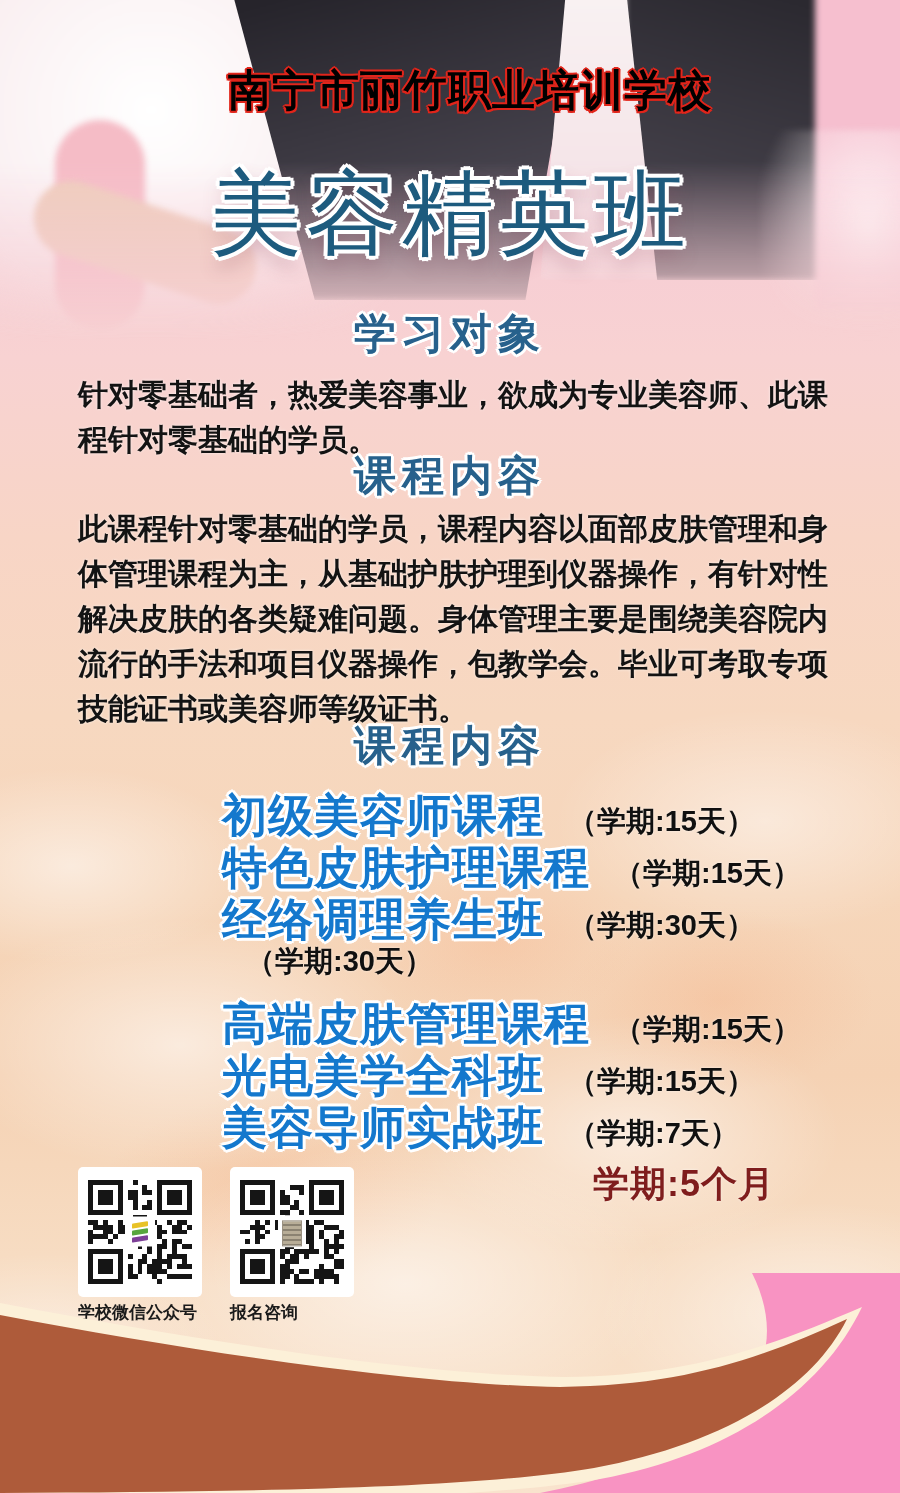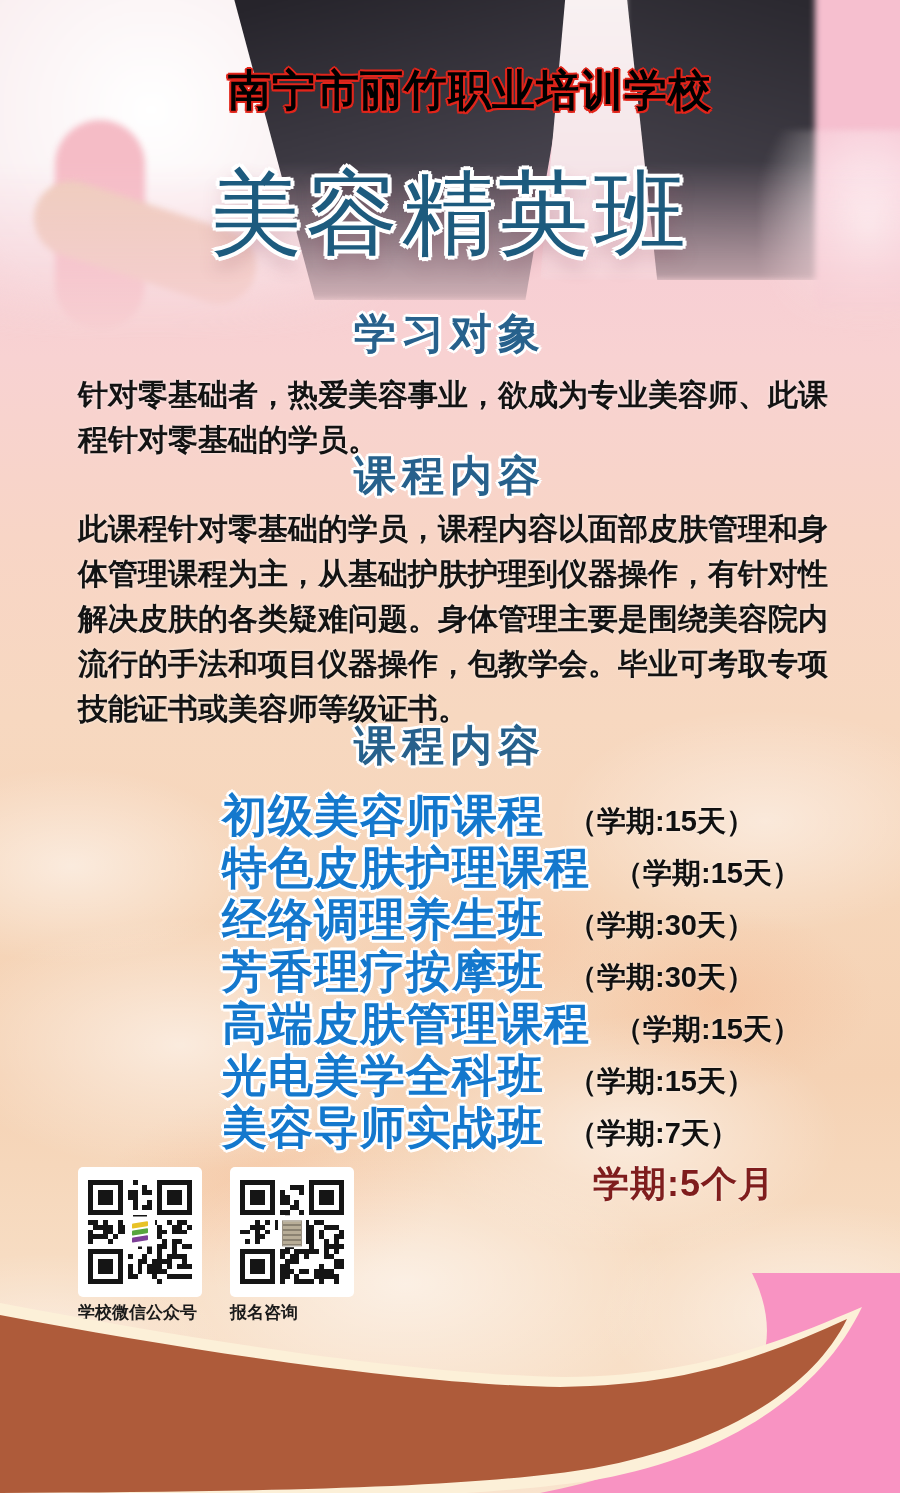--- a/index.html
+++ b/index.html
@@ -180,21 +180,20 @@
     </li>
     <li class="course-row">
       <span class="course-name ow3">特色皮肤护理课程</span>
       <span class="course-duration">（学期:15天）</span>
     </li>
     <li class="course-row">
       <span class="course-name ow3">经络调理养生班</span>
       <span class="course-duration">（学期:30天）</span>
     </li>
     <li class="course-row">
-      <span class="course-name ow3">芳香理疗按摩班</span>
       <span class="course-duration">（学期:30天）</span>
     </li>
     <li class="course-row">
       <span class="course-name ow3">高端皮肤管理课程</span>
       <span class="course-duration">（学期:15天）</span>
     </li>
     <li class="course-row">
       <span class="course-name ow3">光电美学全科班</span>
       <span class="course-duration">（学期:15天）</span>
     </li>

